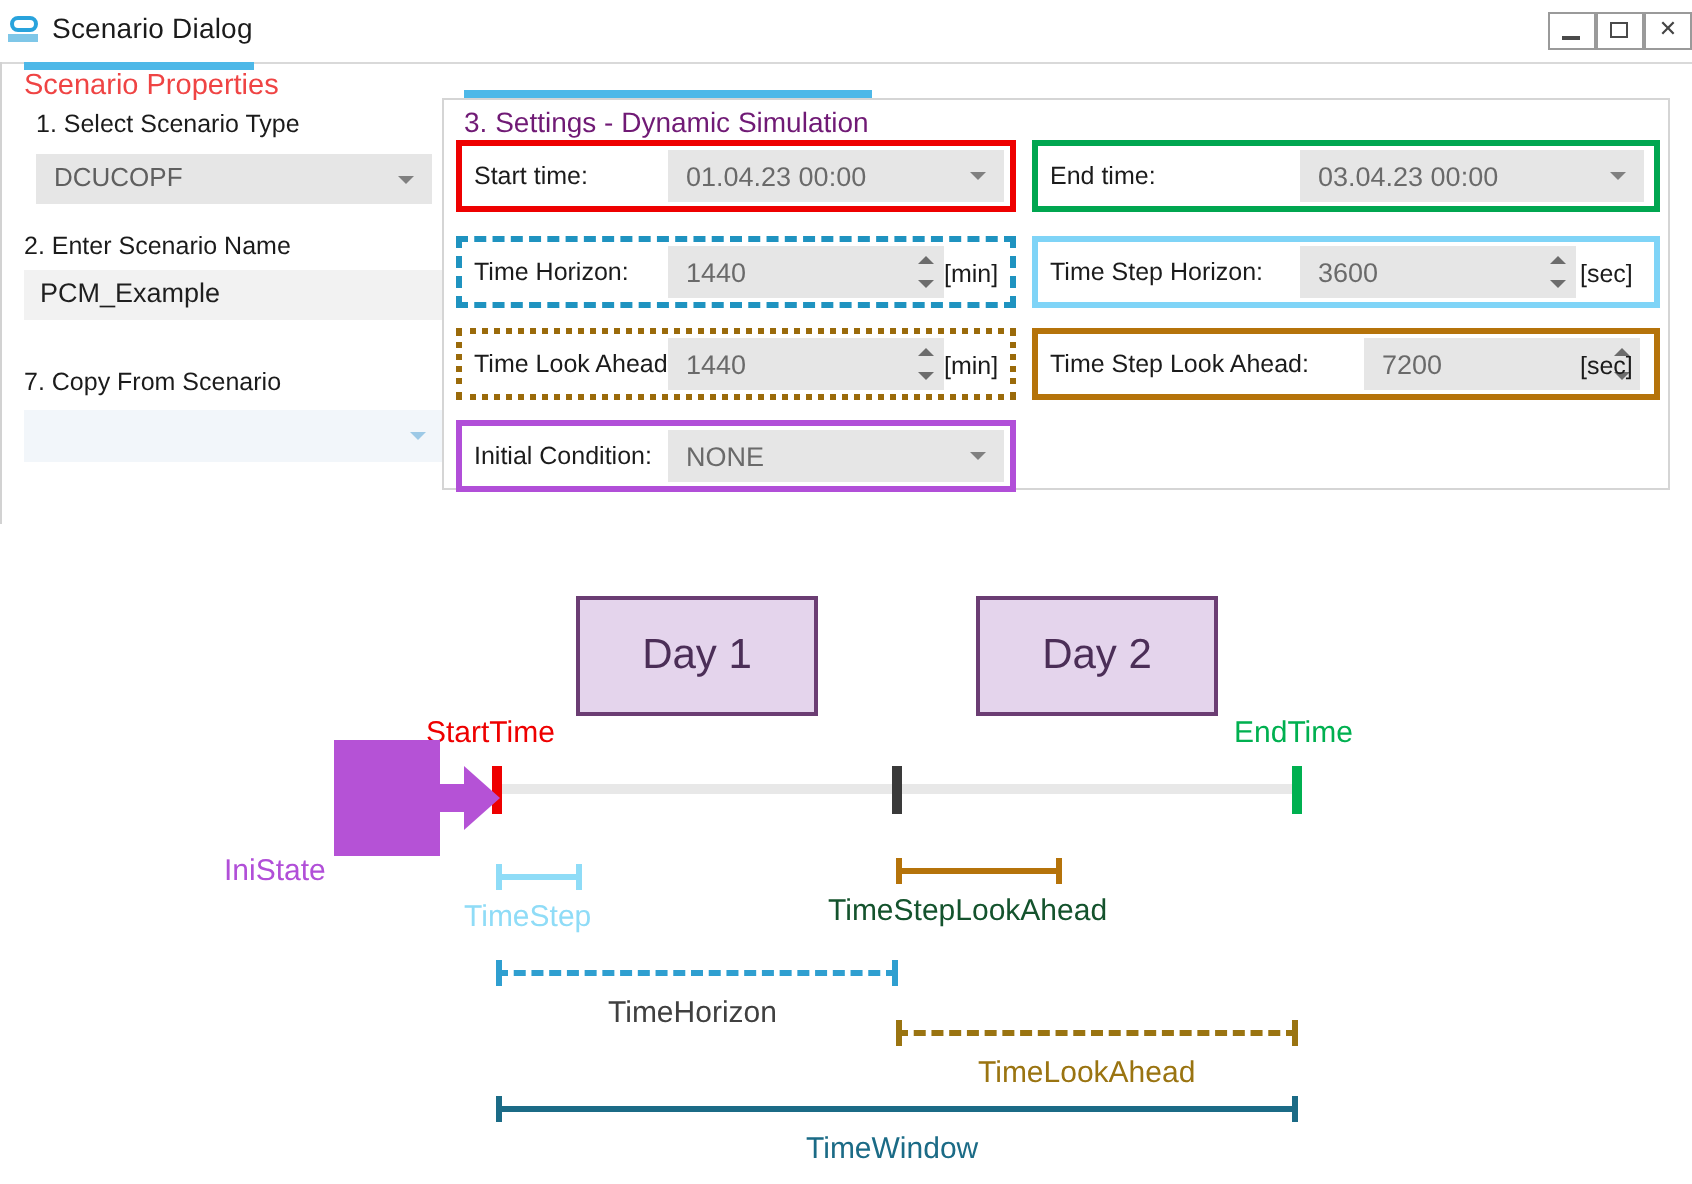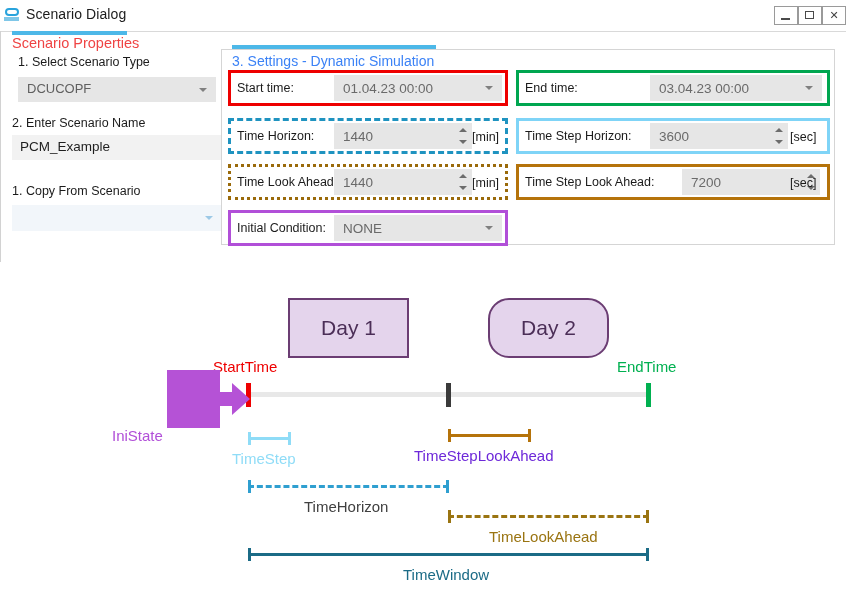--- a/index.html
+++ b/index.html
@@ -186,21 +186,21 @@
     left: 221px; top: 49px;
     width: 614px; height: 196px;
     border: 1px solid #d5d5d5;
     box-sizing: border-box;
     background: #ffffff;
   }
   #group-title {
     position: absolute;
     left: 232px; top: 53px;
     font-size: 14px;
-    color: #3b82f6;
+    color: #701a75;
   }
 
   
   .fieldbox {
     position: absolute;
     box-sizing: border-box;
     background: #ffffff;
     display: flex;
     align-items: center;
   }
@@ -276,21 +276,21 @@
     background: #e4d4ec;
     border: 2px solid #6b3d73;
     box-sizing: border-box;
     display: flex;
     align-items: center;
     justify-content: center;
     font-size: 21px;
     color: #4b2e57;
   }
   #day1 { left: 288px; top: 28px; width: 121px; height: 60px; }
-  #day2 { left: 488px; top: 28px; width: 121px; height: 60px; border-radius: 21px; }
+  #day2 { left: 488px; top: 28px; width: 121px; height: 60px; }
 
   #axis {
     position: absolute;
     left: 248px; top: 122px;
     width: 400px; height: 5px;
     background: #e8e8e8;
   }
   .tick {
     position: absolute;
     width: 5px; height: 24px;
@@ -363,21 +363,21 @@
   #br-th        { left: 248px; top: 210px; width: 201px; }
   #br-tla       { left: 448px; top: 240px; width: 201px; }
   #br-tw        { left: 248px; top: 278px; width: 401px; }
 
   .blabel {
     position: absolute;
     font-size: 15px;
     white-space: nowrap;
   }
   #lbl-timestep { left: 232px; top: 180px; color: #8fdcf7; }
-  #lbl-tsla     { left: 414px; top: 177px; color: #6d28d9; }
+  #lbl-tsla     { left: 414px; top: 177px; color: #14532d; }
   #lbl-th       { left: 304px; top: 228px; color: #404040; }
   #lbl-tla      { left: 489px; top: 258px; color: #9a7411; }
   #lbl-tw       { left: 403px; top: 296px; color: #1b6b86; }
 </style>
 </head>
 <body>
 
 <div id="titlebar">
   <div id="app-icon">
     <div class="ico-link"></div>
@@ -407,21 +407,21 @@
   <div class="combo" id="combo-type">
     <span class="cval">DCUCOPF</span>
     <span class="caret"></span>
   </div>
 
   <div class="lbl-step" id="lbl-step2">2. Enter Scenario Name</div>
   <div id="txt-name">
     <span class="cval">PCM_Example</span>
   </div>
 
-  <div class="lbl-step" id="lbl-step4">1. Copy From Scenario</div>
+  <div class="lbl-step" id="lbl-step4">7. Copy From Scenario</div>
   <div class="combo" id="combo-copy">
     <span class="cval"></span>
     <span class="caret pale"></span>
   </div>
 </div>
 
 <div id="group-accent"></div>
 <div id="groupbox"></div>
 <div id="group-title">3. Settings - Dynamic Simulation</div>
 

